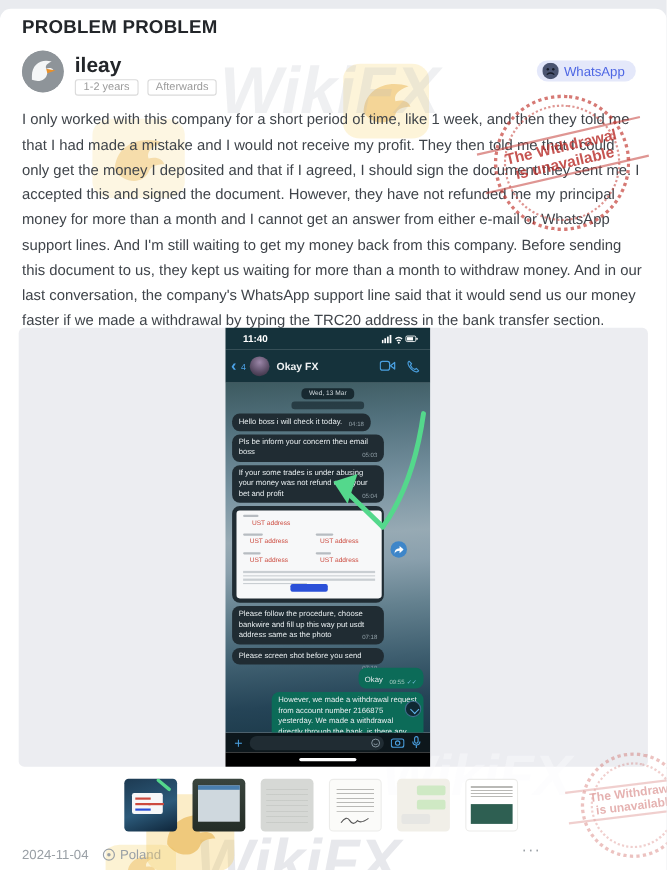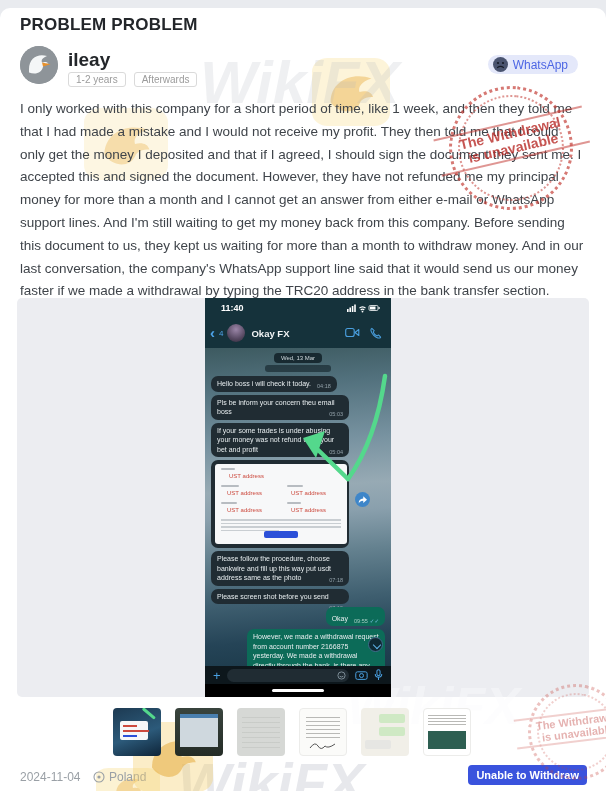--- a/index.html
+++ b/index.html
@@ -328,15 +328,14 @@
 
   <div class="fdate">2024-11-04</div>
   <div class="floc">
     <svg width="12" height="12" viewBox="0 0 12 12">
       <circle cx="6" cy="6" r="5" stroke="#9aa0a6" stroke-width="1.1" fill="none"></circle>
       <circle cx="6" cy="6" r="1.6" fill="#9aa0a6"></circle>
     </svg>
     <span>Poland</span>
   </div>
   <div class="fmore">···</div>
-  <button class="fbtn-main">Unable to Withdraw</button>
 
 </div>
 
 </body></html>

